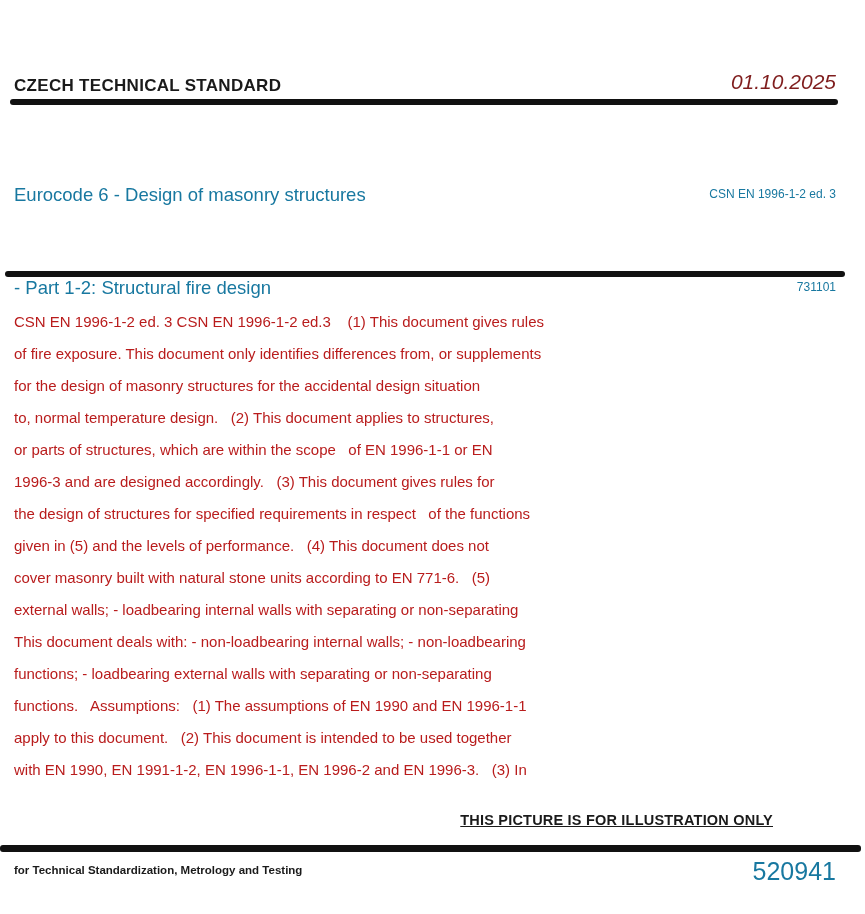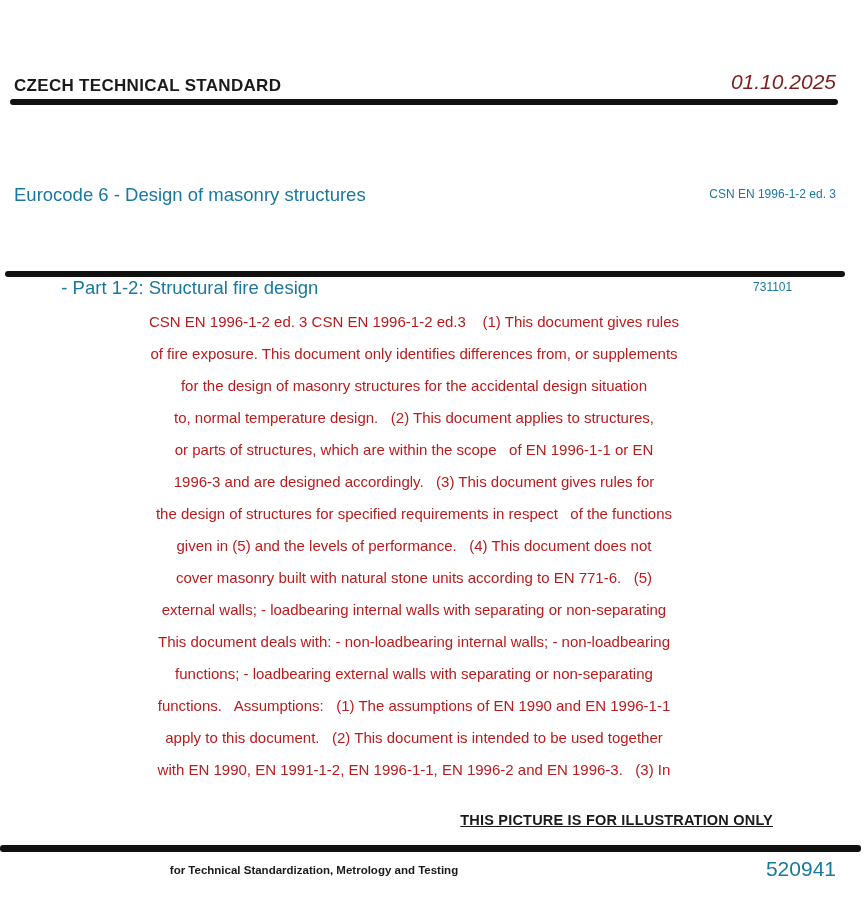--- a/index.html
+++ b/index.html
@@ -1,15 +1,15 @@
 <!DOCTYPE html>
 <html><head>
 <meta charset="utf-8">
 <style>
-  * { margin: 0; padding: 0; box-sizing: border-box; text-align: center; }
+  * { margin: 0; padding: 0; box-sizing: border-box; }
   html, body { background: #ffffff; }
   .page {
     position: relative;
     width: 865px;
     height: 914px;
     background: #ffffff;
     font-family: "Liberation Sans", sans-serif;
     overflow: hidden;
   }
   .standard-label {
@@ -92,21 +92,21 @@
     width: 600px;
     font-size: 11.5px;
     font-weight: bold;
     line-height: 16px;
     color: #1a1a1a;
   }
   .footer-copyright .line { white-space: pre; }
   .footer-number {
     position: absolute;
     right: 29px; top: 857px;
-    font-size: 21px;
+    font-size: 25px;
     color: #1878a0;
     white-space: pre;
   }
 </style>
 </head>
 <body>
 
 <div class="page">
 
   <div class="standard-label">CZECH TECHNICAL STANDARD</div>

